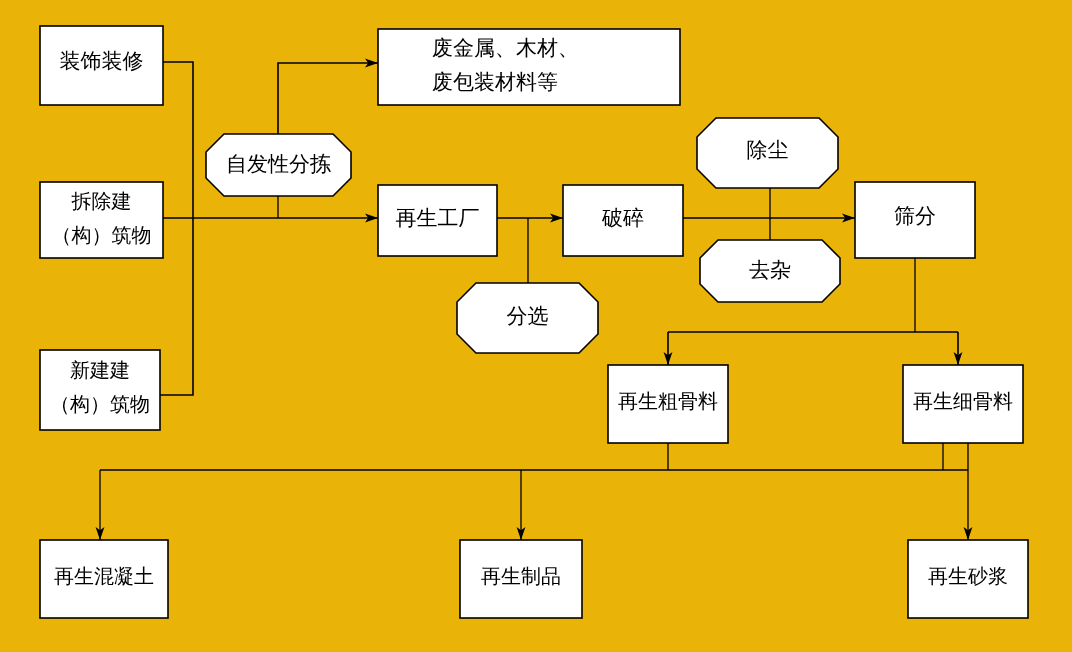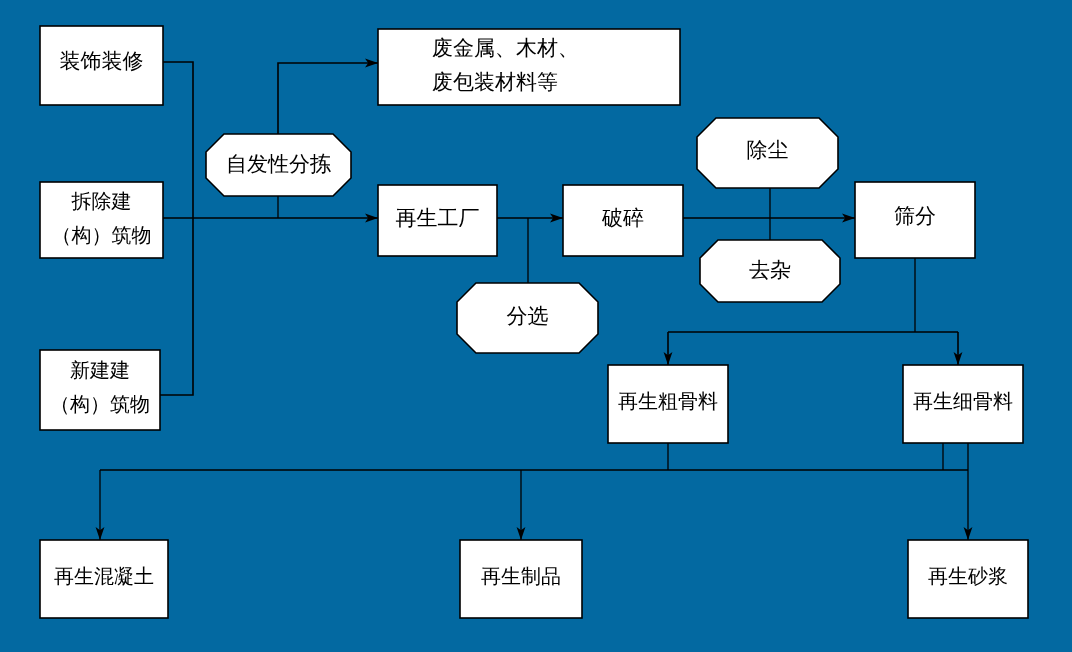--- a/index.html
+++ b/index.html
@@ -7,21 +7,21 @@
     padding: 0;
     background: #ffffff;
   }
   body {
     font-family: "Liberation Serif", "DejaVu Serif", serif;
   }
   #canvas-wrap {
     position: relative;
     width: 1072px;
     height: 652px;
-    background: #0369a1;
+    background: #eab308;
     overflow: hidden;
   }
   svg#flow {
     display: block;
     width: 1072px;
     height: 652px;
   }
   .node-box {
     fill: #ffffff;
     stroke: #000000;

